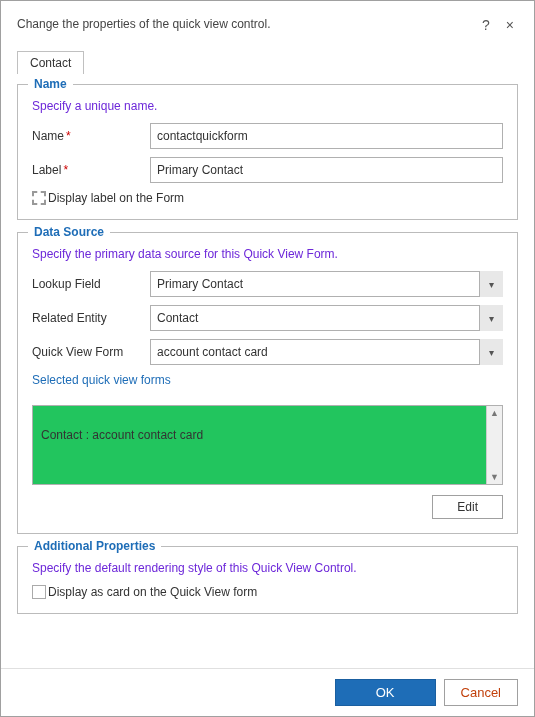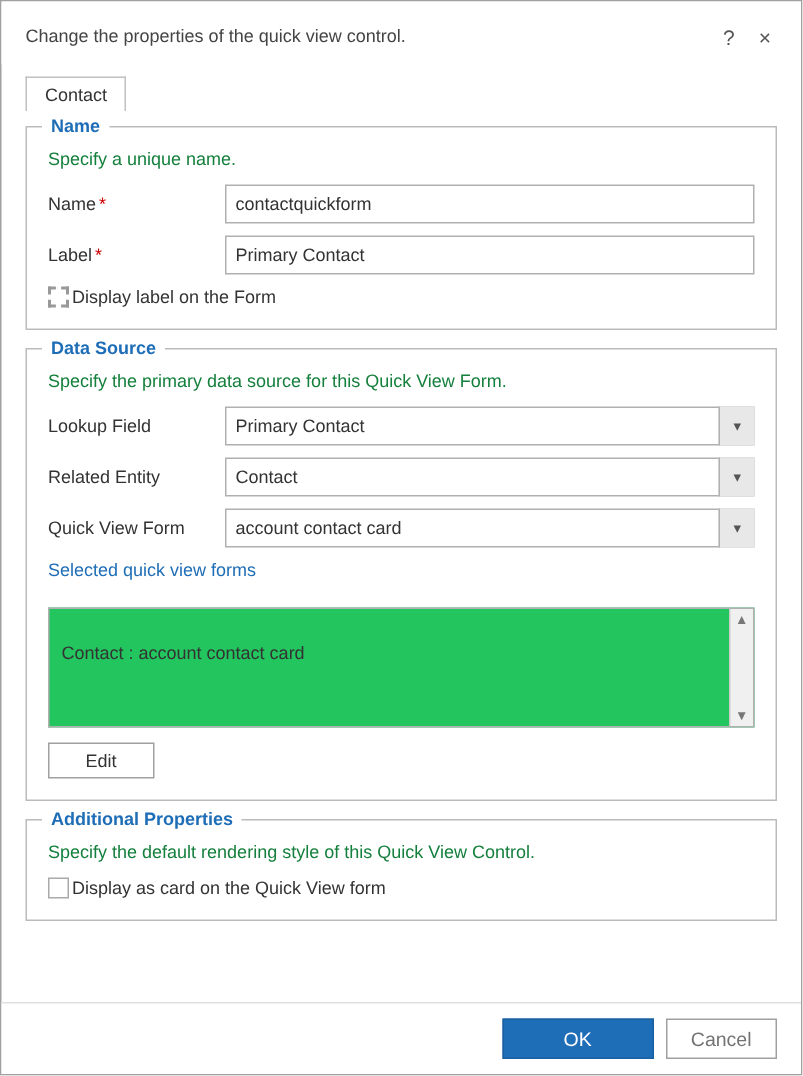--- a/index.html
+++ b/index.html
@@ -108,21 +108,21 @@
       left: 10px;
       background: #fff;
       padding: 0 6px;
       font-size: 12px;
       color: #1e6db7;
       font-weight: 600;
     }
 
     .section-desc {
       font-size: 12px;
-      color: #15803d;
+      color: #6d28d9;
       margin-bottom: 10px;
       margin-top: 4px;
     }
 
     .form-row {
       display: flex;
       align-items: center;
       margin-bottom: 8px;
       gap: 8px;
     }
@@ -245,21 +245,21 @@
     }
 
     .scroll-arrow {
       font-size: 9px;
       color: #777;
       cursor: pointer;
     }
 
     .button-row {
       display: flex;
-      justify-content: flex-start;
+      justify-content: flex-end;
       gap: 16px;
       margin-top: 10px;
     }
 
     .btn {
       padding: 4px 24px;
       font-size: 12px;
       border: 1px solid #a0a0a0;
       background: #fff;
       cursor: pointer;
@@ -283,21 +283,21 @@
       color: #fff;
       border: 1px solid #1a5fa0;
       font-size: 13px;
       cursor: pointer;
       font-weight: 400;
     }
 
     .btn-cancel {
       padding: 5px 16px;
       background: #fff;
-      color: #737373;
+      color: #c2410c;
       border: 1px solid #a0a0a0;
       font-size: 13px;
       cursor: pointer;
     }
 
     
     .dashed-checkbox {
       width: 14px;
       height: 14px;
       border: 2px dashed #999;

